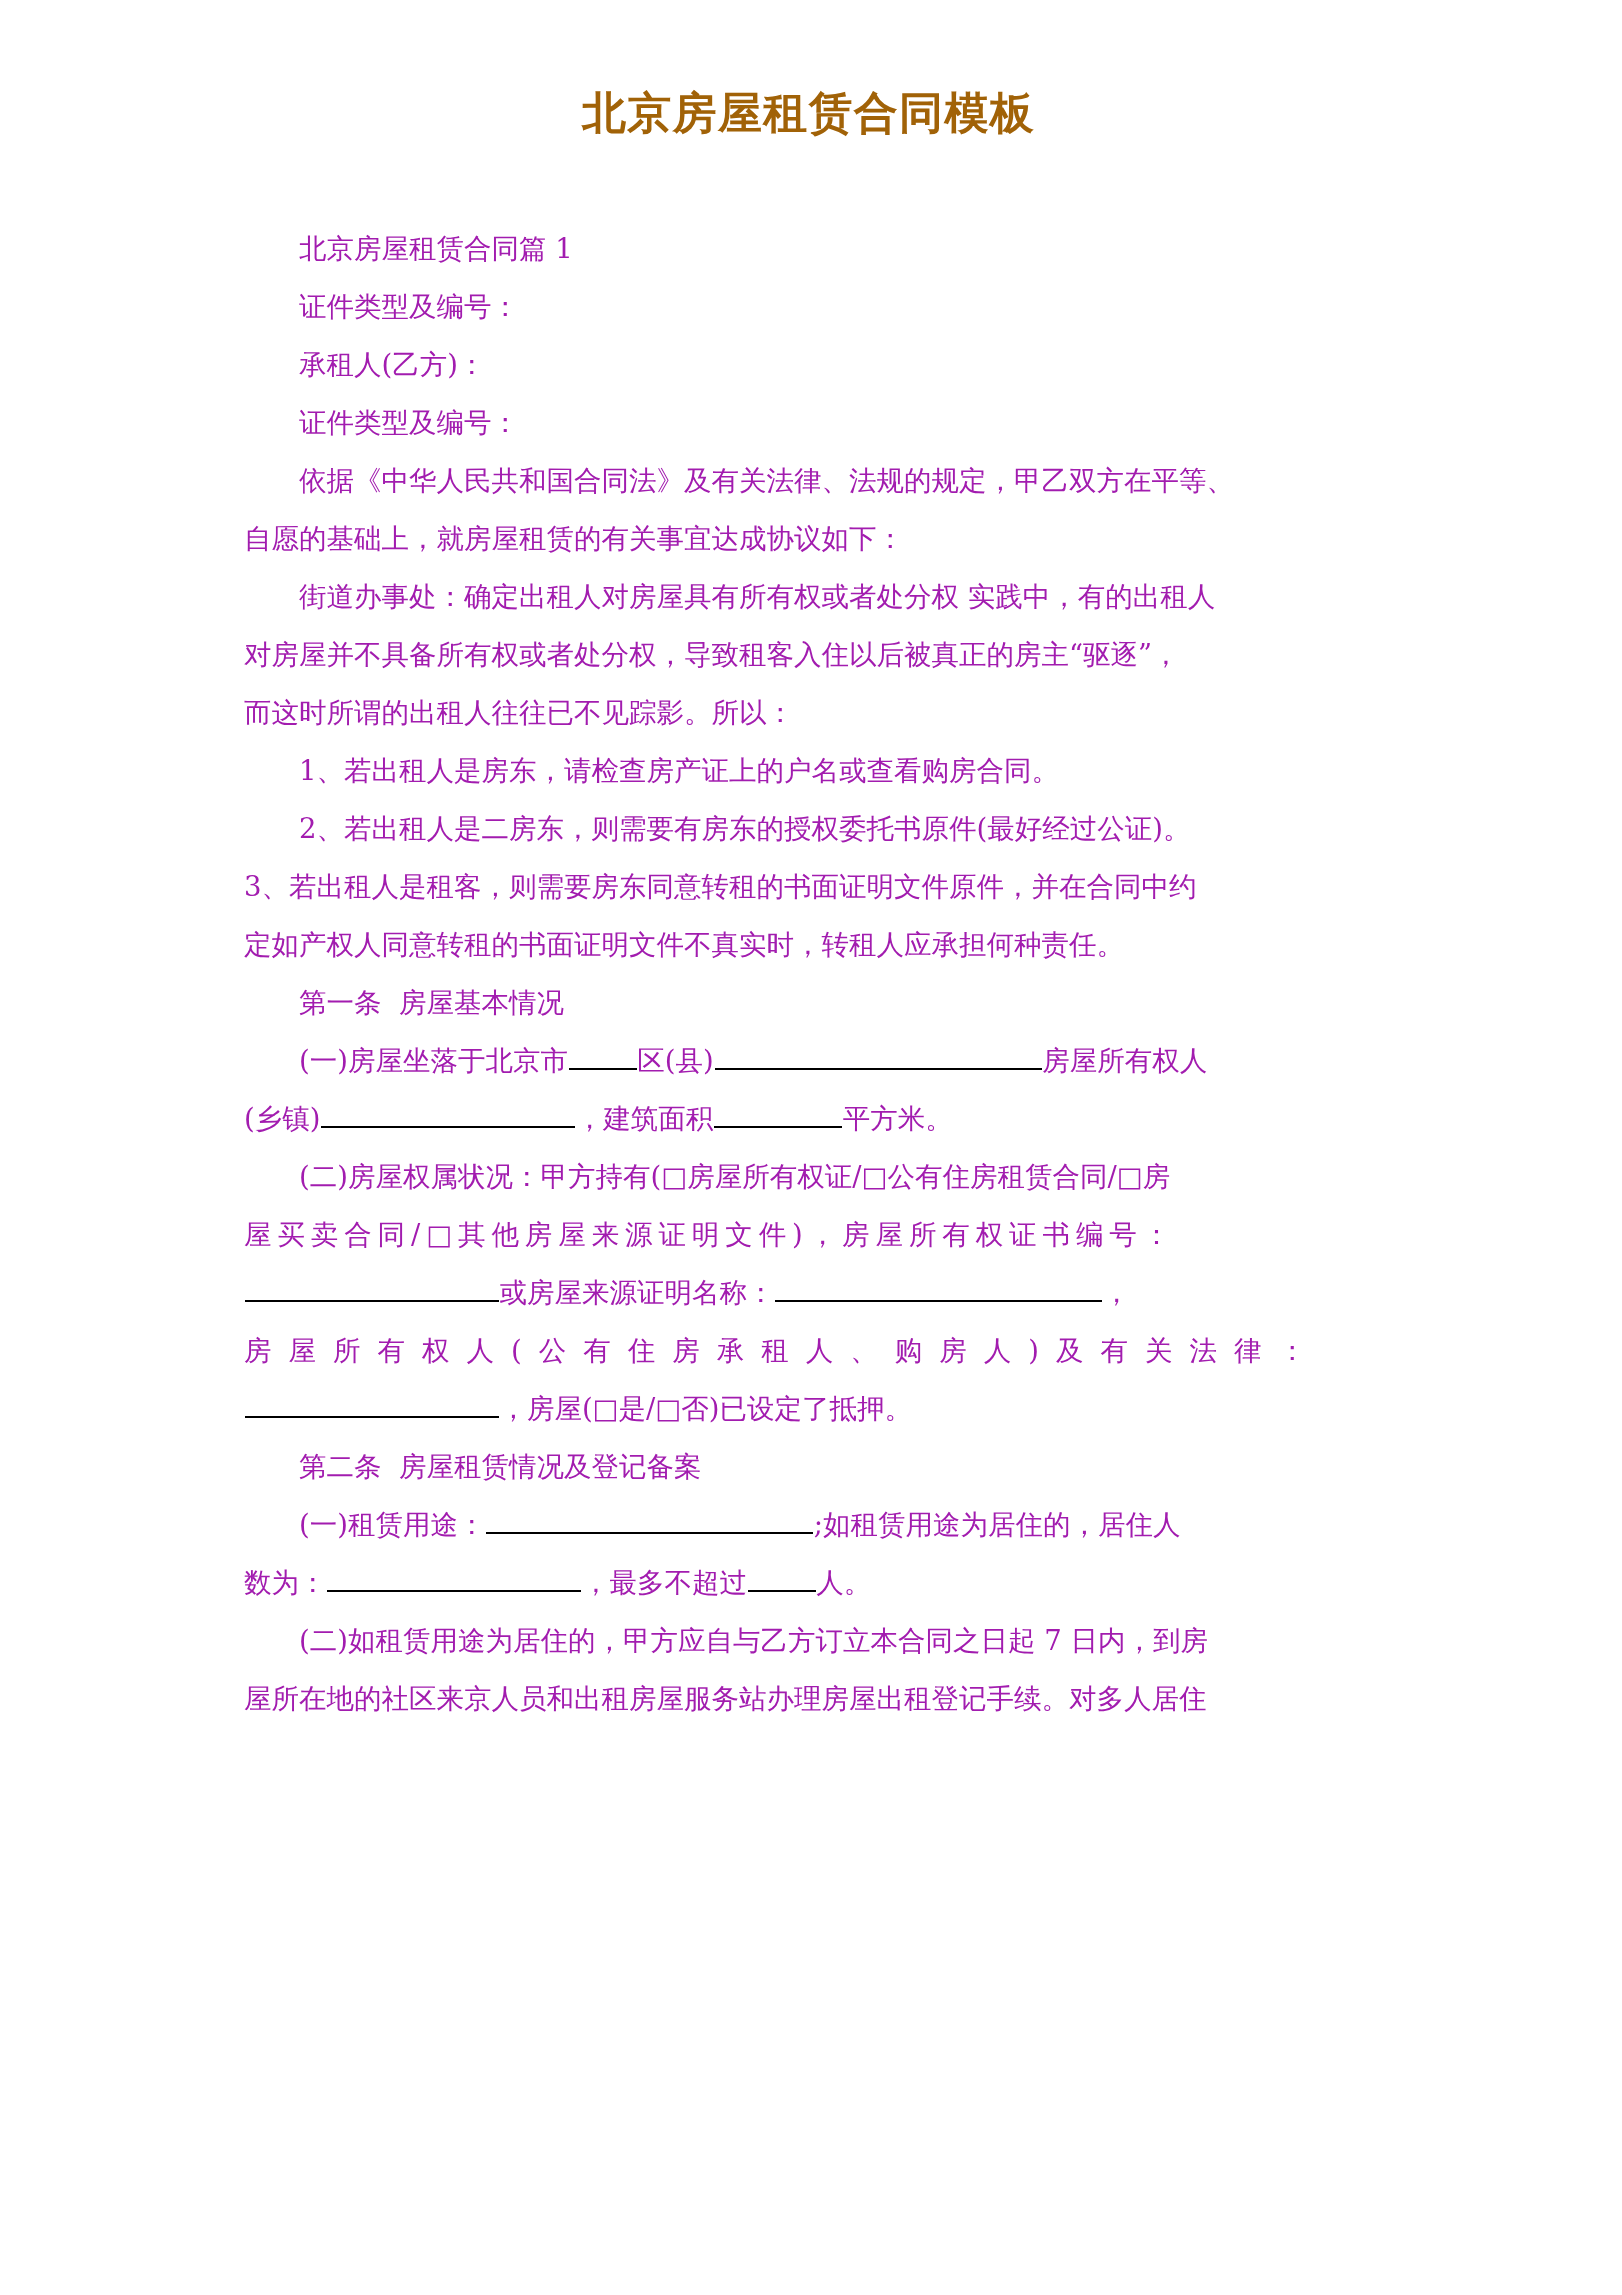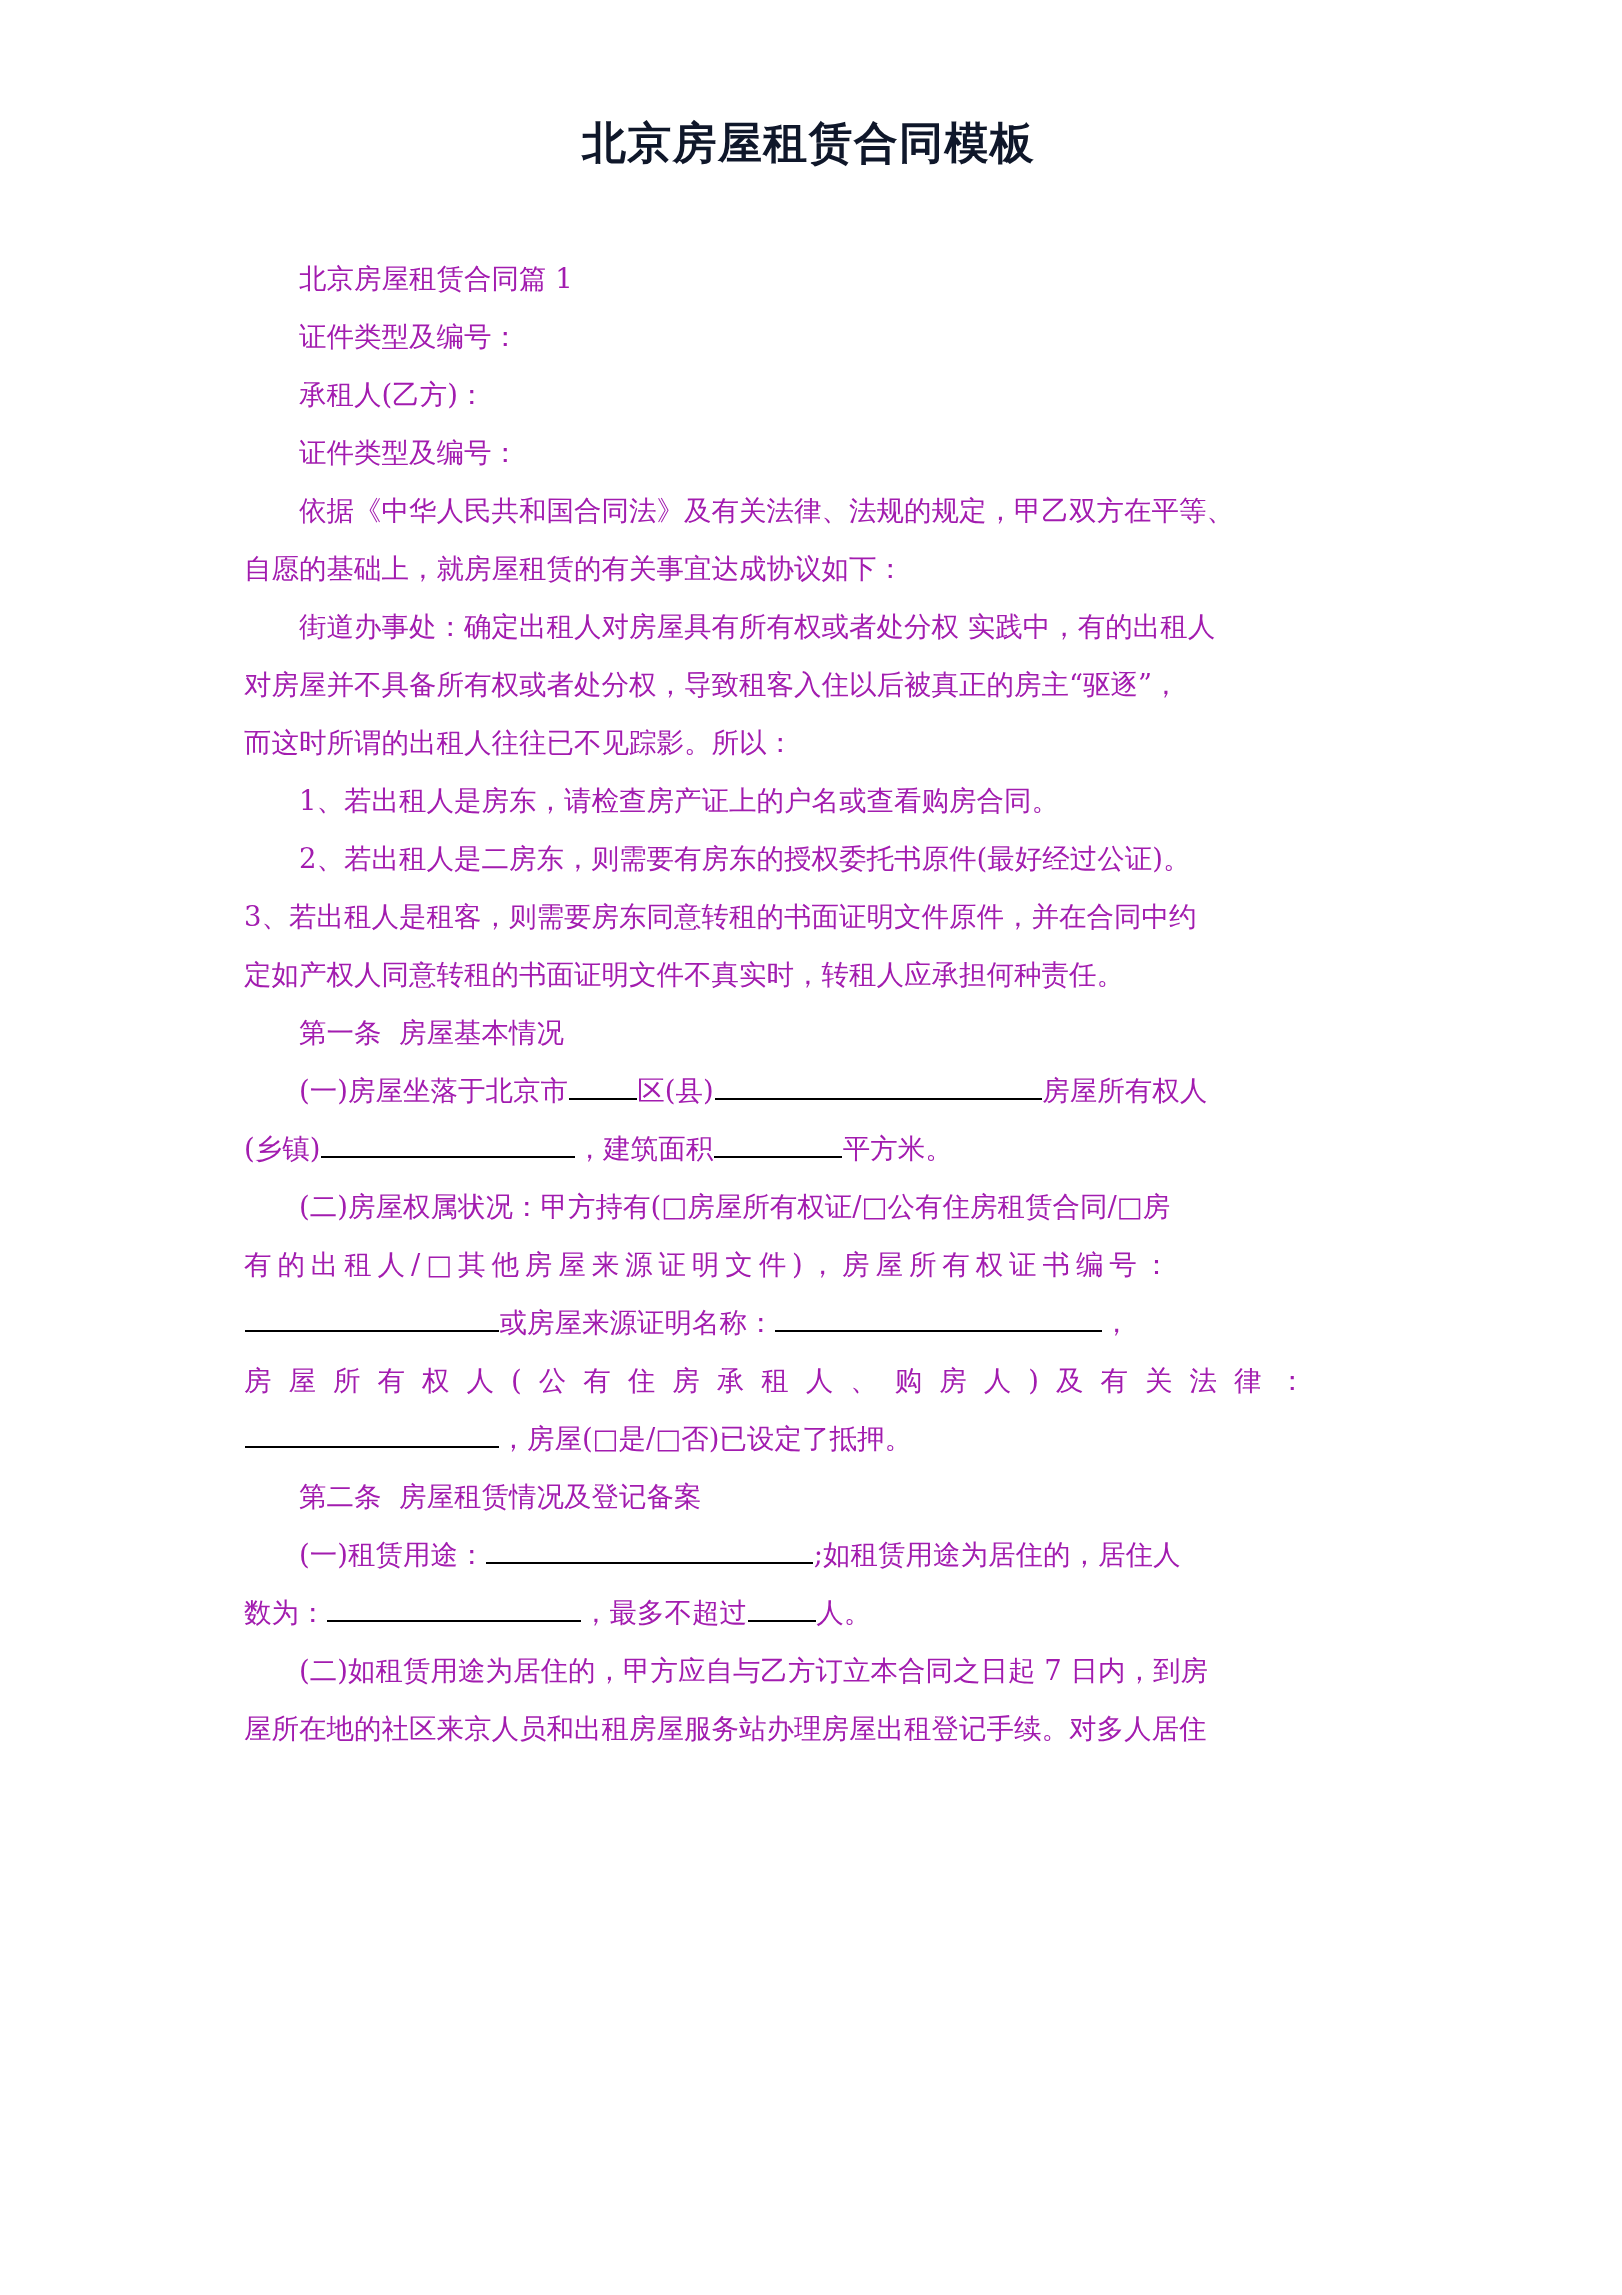--- a/index.html
+++ b/index.html
@@ -27,23 +27,23 @@
     top: 0;
     width: 1129px;
   }
   .doc-title {
     font-family: "DejaVu Sans", "Liberation Sans", sans-serif;
     font-weight: 700;
     font-size: 44px;
     line-height: 1.2;
     text-align: center;
     margin: 0;
-    padding-top: 117px;
+    padding-top: 87px;
     letter-spacing: 1.3px;
-    color: #0f172a;
+    color: #a16207;
   }
   .body-block {
     margin-top: 79px;
   }
   .p {
     font-size: 27.5px;
     line-height: 58px;
     margin: 0;
     color: #a21caf;
     text-align: left;
@@ -98,21 +98,21 @@
       <p class="p">3、若出租人是租客，则需要房东同意转租的书面证明文件原件，并在合同中约</p>
       <p class="p">定如产权人同意转租的书面证明文件不真实时，转租人应承担何种责任。</p>
 
       <p class="p indent">第一条  房屋基本情况</p>
 
       <p class="p indent"><span>(一)房屋坐落于北京市</span><span class="blank w-sm"></span><span>区(县)</span><span class="blank w-xxl"></span><span>房屋所有权人</span></p>
 
       <p class="p"><span>(乡镇)</span><span class="blank w-xl"></span><span>，建筑面积</span><span class="blank w-md"></span><span>平方米。</span></p>
 
       <p class="p indent">(二)房屋权属状况：甲方持有(□房屋所有权证/□公有住房租赁合同/□房</p>
-      <p class="p track-1">有的出租人/□其他房屋来源证明文件)，房屋所有权证书编号：</p>
+      <p class="p track-1">屋买卖合同/□其他房屋来源证明文件)，房屋所有权证书编号：</p>
 
       <p class="p"><span class="blank w-xl"></span><span>或房屋来源证明名称：</span><span class="blank w-xxl"></span><span>，</span></p>
 
       <p class="p track-3">房屋所有权人(公有住房承租人、购房人)及有关法律：</p>
 
       <p class="p"><span class="blank w-xl"></span><span>，房屋(□是/□否)已设定了抵押。</span></p>
 
       <p class="p indent">第二条  房屋租赁情况及登记备案</p>
 
       <p class="p indent"><span>(一)租赁用途：</span><span class="blank w-xxl"></span><span>;如租赁用途为居住的，居住人</span></p>

